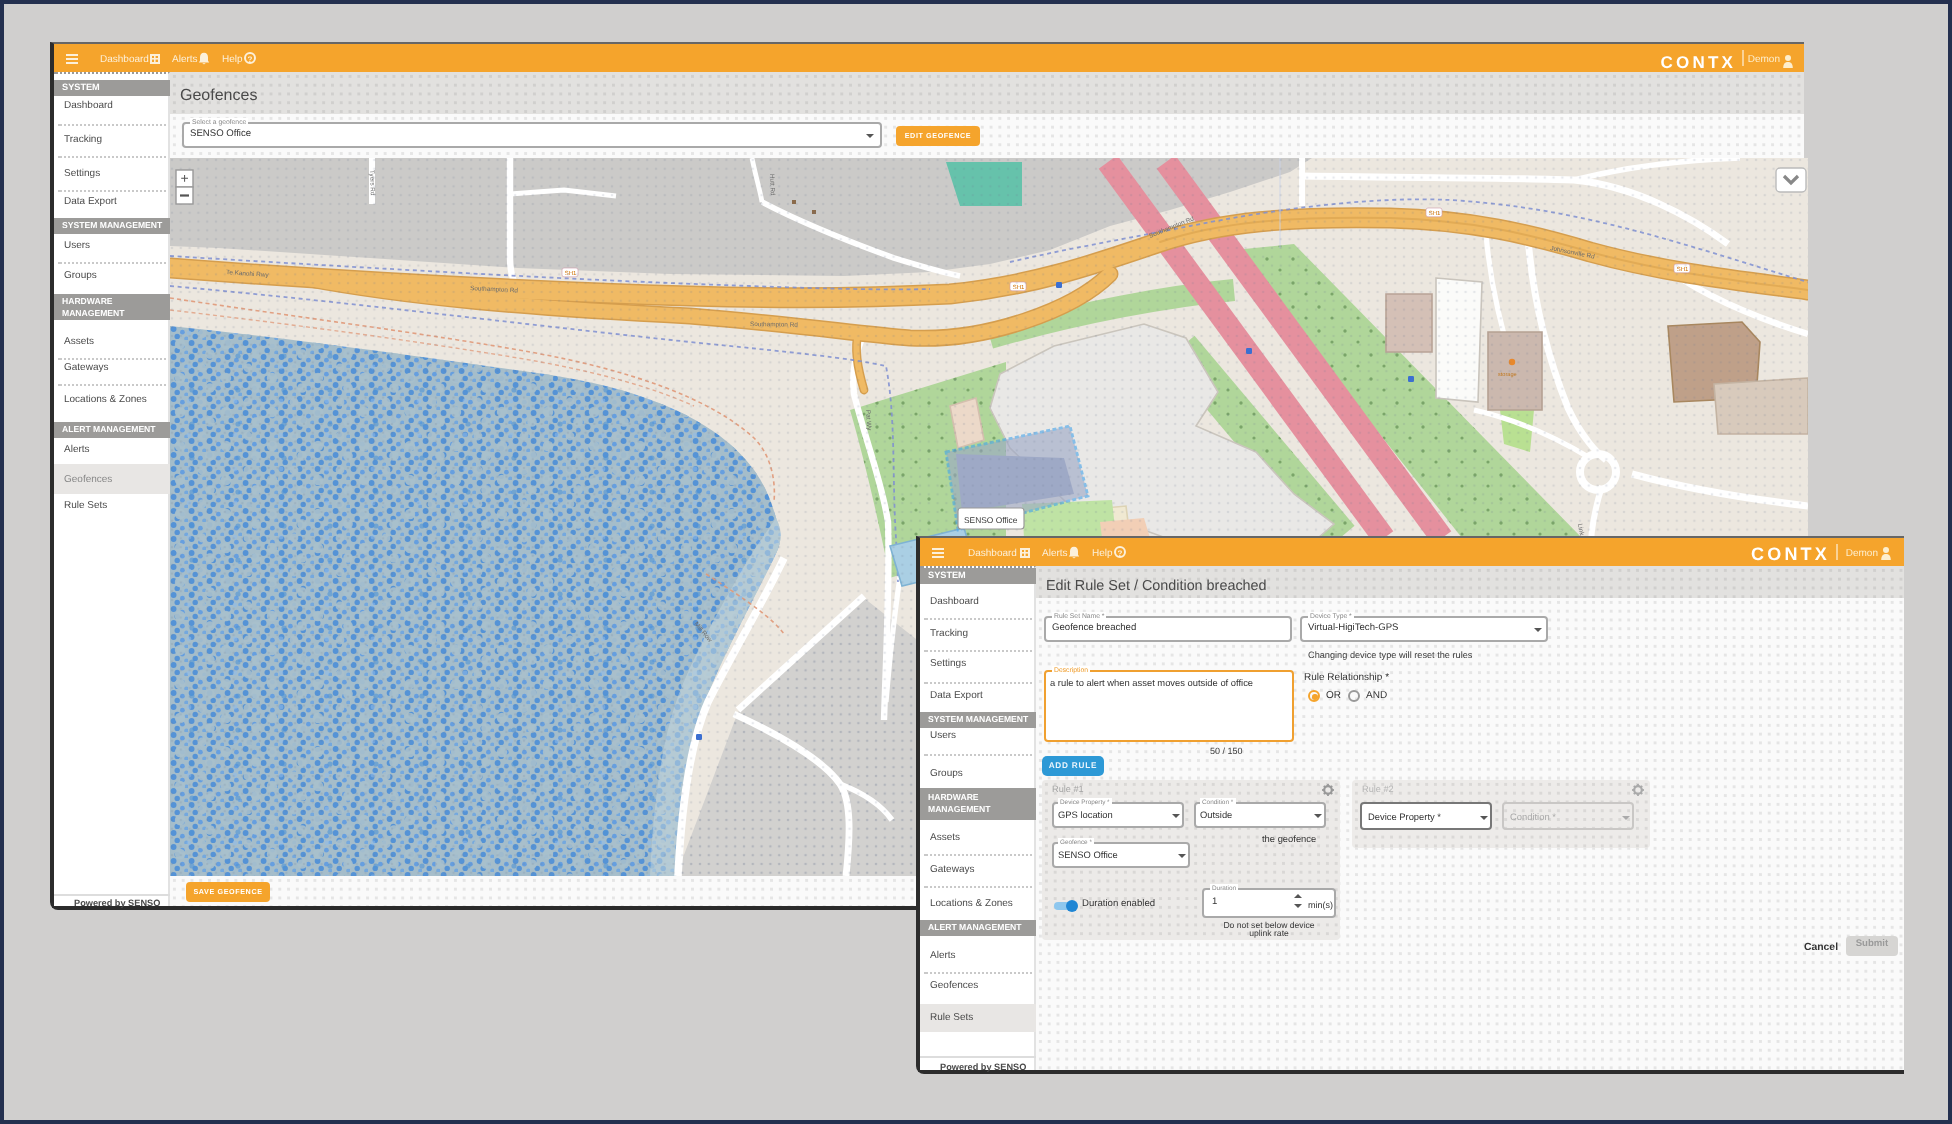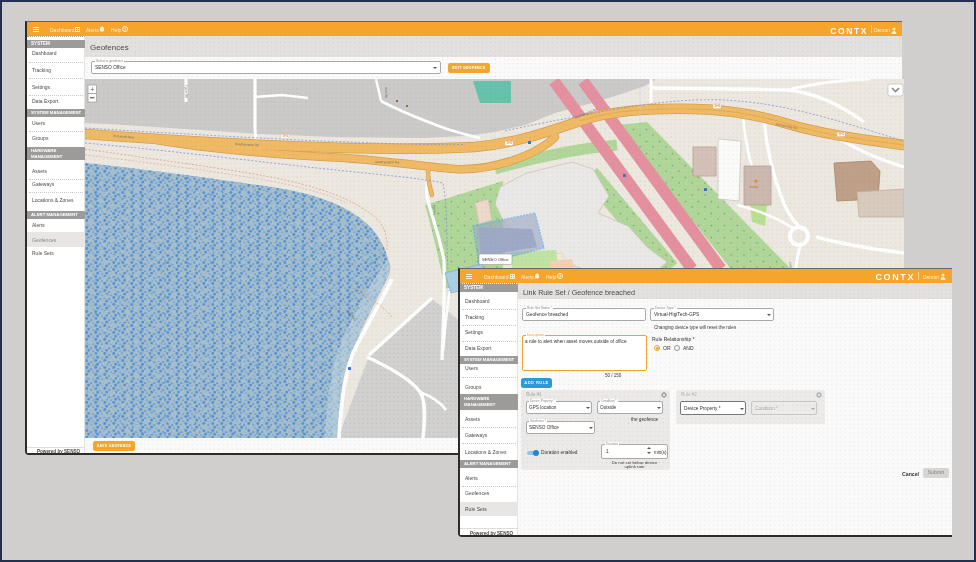--- a/index.html
+++ b/index.html
@@ -312,21 +312,21 @@
   <div class="sideband" style="left:0; top:191px; width:58px; height:8px; font-size:4.3px; line-height:8px; padding-left:4px;">ALERT MANAGEMENT</div>
   <div class="sideitem" style="left:5px; top:205.5px; font-size:5px;">Alerts</div>
   <div class="sidediv" style="left:2px; top:217px; width:54px;"></div>
   <div class="sideitem" style="left:5px; top:221px; font-size:5px;">Geofences</div>
   <div style="position:absolute; left:0; top:233px; width:58px; height:14px; background:#e8e6e4;"></div>
   <div class="sideitem" style="left:5px; top:236.5px; font-size:5px;">Rule Sets</div>
   <div style="position:absolute; left:0; top:258.5px; width:58px; border-top:1px solid #ddd;"></div>
   <div class="sideitem" style="left:10px; top:261.5px; font-size:4.6px; font-weight:bold;">Powered by SENSO</div>
 
   <div class="dots" style="position:absolute; left:58px; top:13.5px; right:0; height:16.5px; background-color:#e2e1df;"></div>
-  <div style="position:absolute; left:63px; top:18.5px; font-size:7.2px; color:#4a4a4a;">Link Rule Set / Geofence breached</div>
+  <div style="position:absolute; left:63px; top:18.5px; font-size:7.2px; color:#4a4a4a;">Edit Rule Set / Condition breached</div>
 
   <div class="dots" style="position:absolute; left:58px; top:30px; right:0; bottom:0; background-color:#fafafa;"></div>
 
   <div class="outl" style="left:62px; top:39px; width:124px; height:13px;"></div>
   <div class="flabel" style="left:66px; top:36.5px; font-size:3.4px;">Rule Set Name *</div>
   <div style="position:absolute; left:66px; top:43px; font-size:4.8px; color:#333;">Geofence breached</div>
 
   <div class="outl" style="left:190px; top:39px; width:124px; height:13px;"></div>
   <div class="flabel" style="left:194px; top:36.5px; font-size:3.4px;">Device Type *</div>
   <div style="position:absolute; left:194px; top:43px; font-size:4.8px; color:#333;">Virtual-HigiTech-GPS</div>

